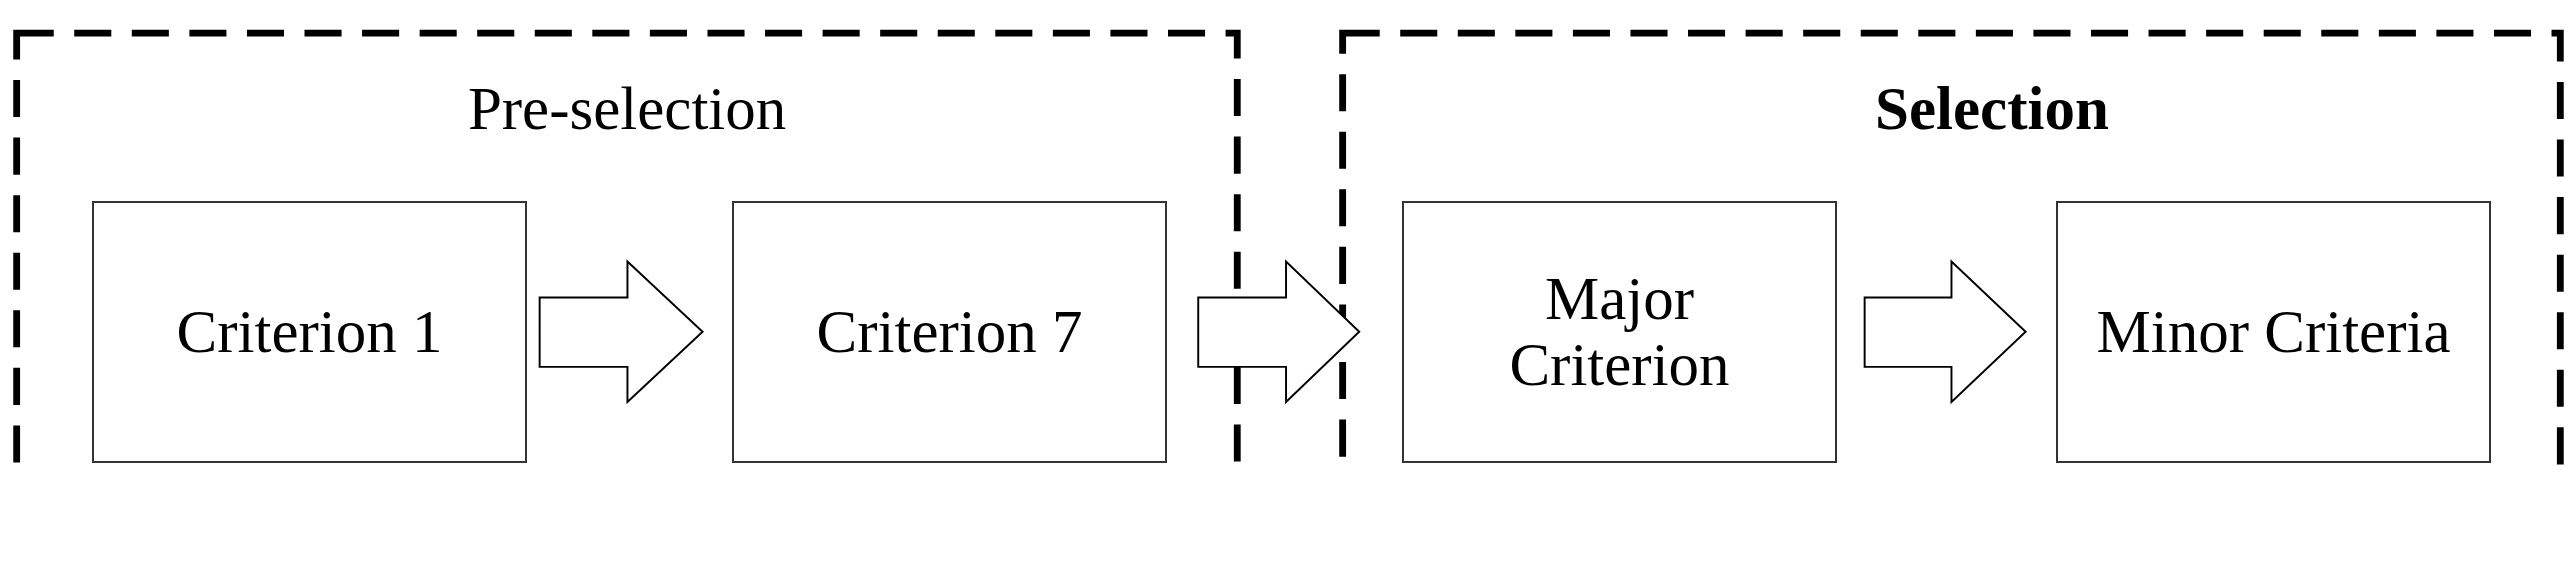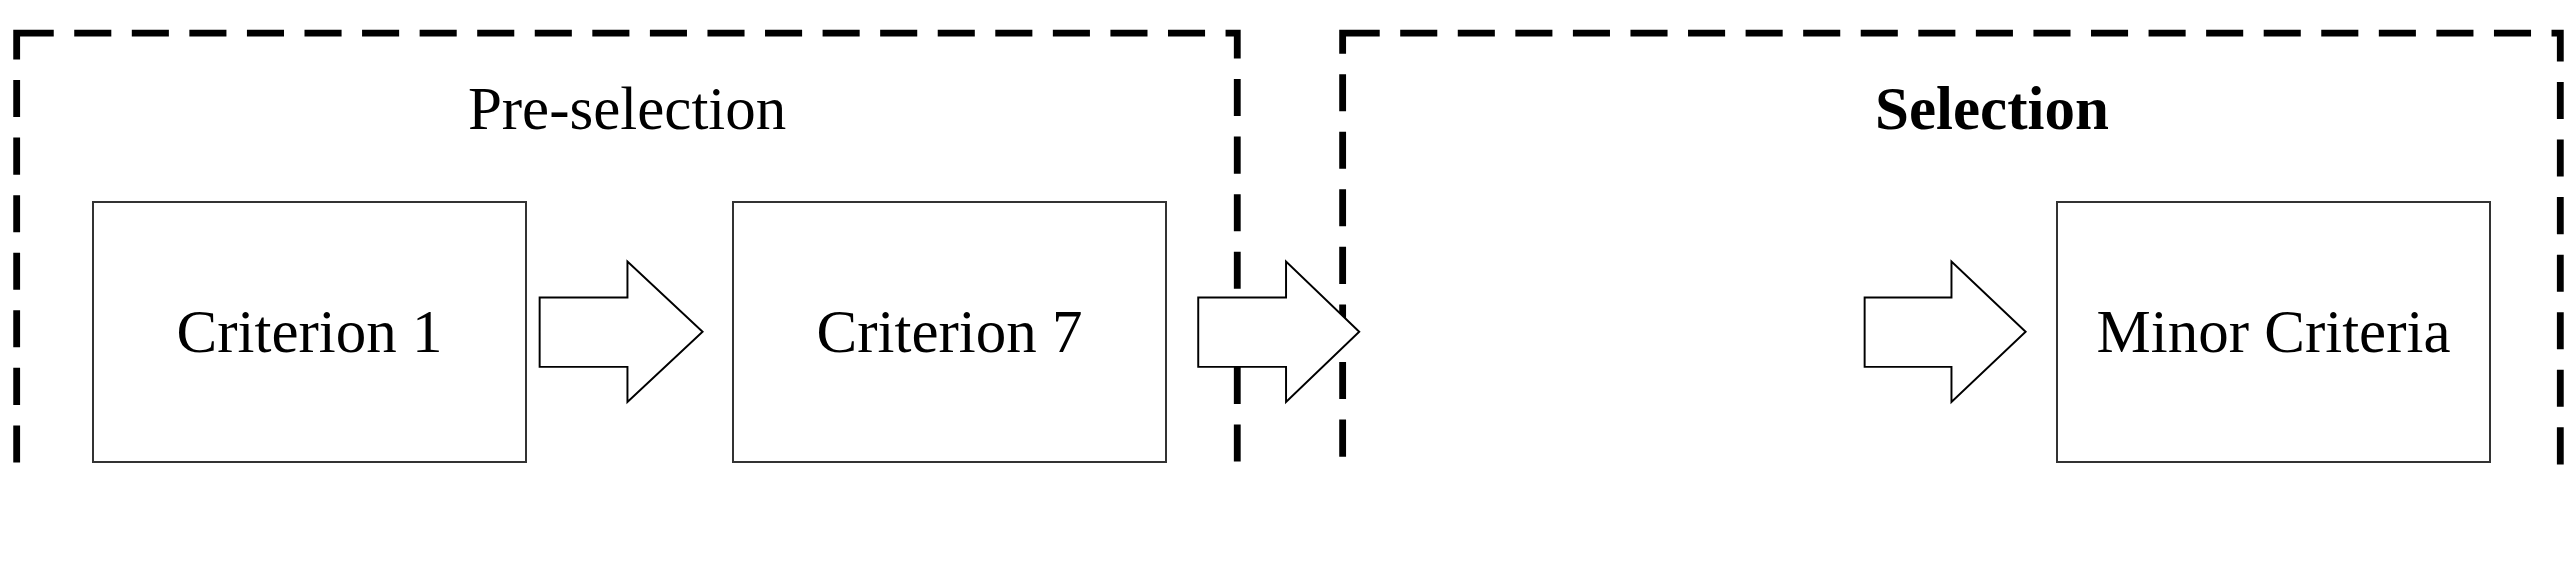--- a/index.html
+++ b/index.html
@@ -74,19 +74,23 @@
   <div class="group-title title-sel">Selection</div>
 
   <div class="flow-box box-c1">
     <span class="box-label">Criterion 1</span>
   </div>
 
   <div class="flow-box box-c2">
     <span class="box-label">Criterion 7</span>
   </div>
 
+  <div class="flow-box box-major">
+    <span class="box-label">Major
+Criterion</span>
+  </div>
 
   <div class="flow-box box-minor">
     <span class="box-label">Minor Criteria</span>
   </div>
 
 </div>
 
 
 </body></html>

